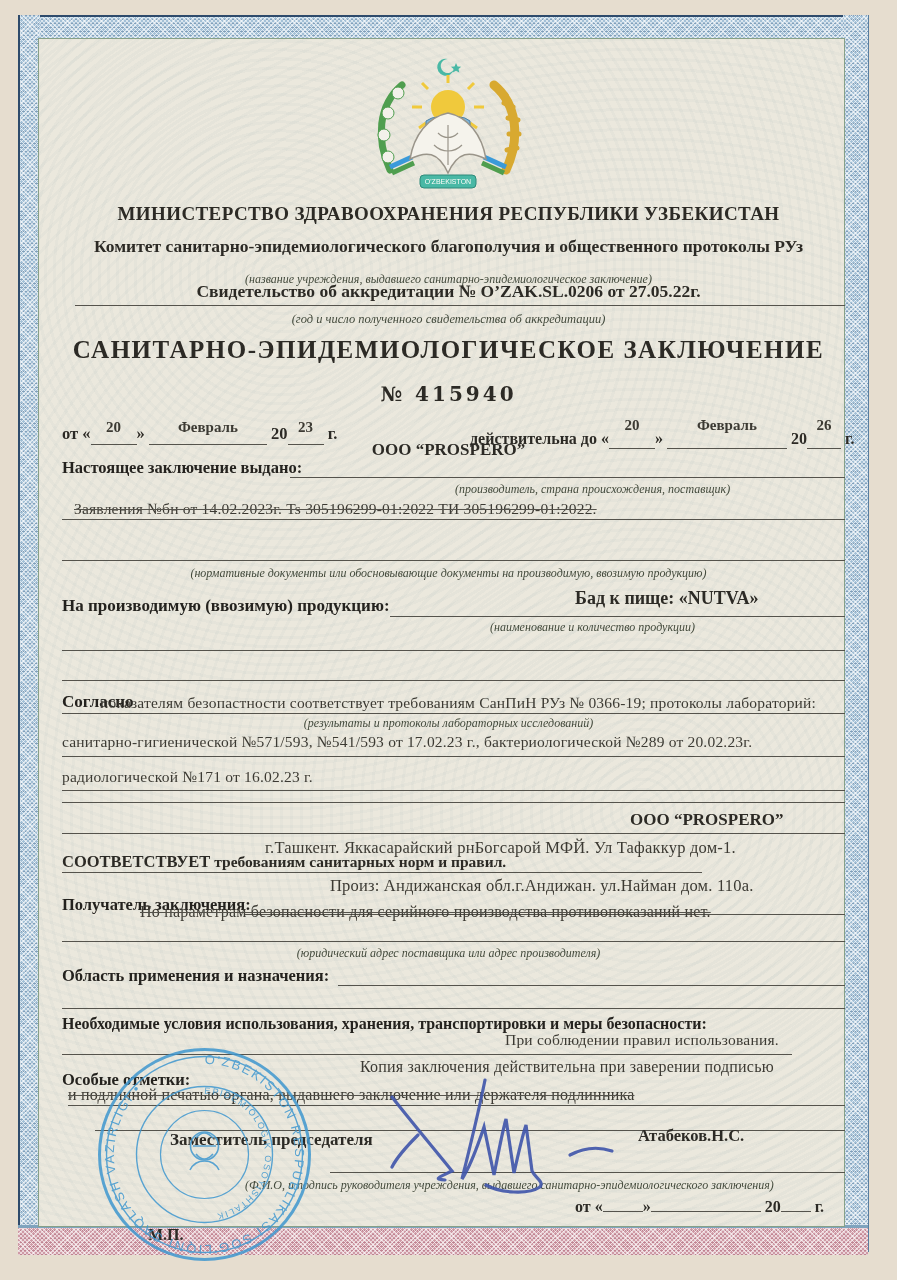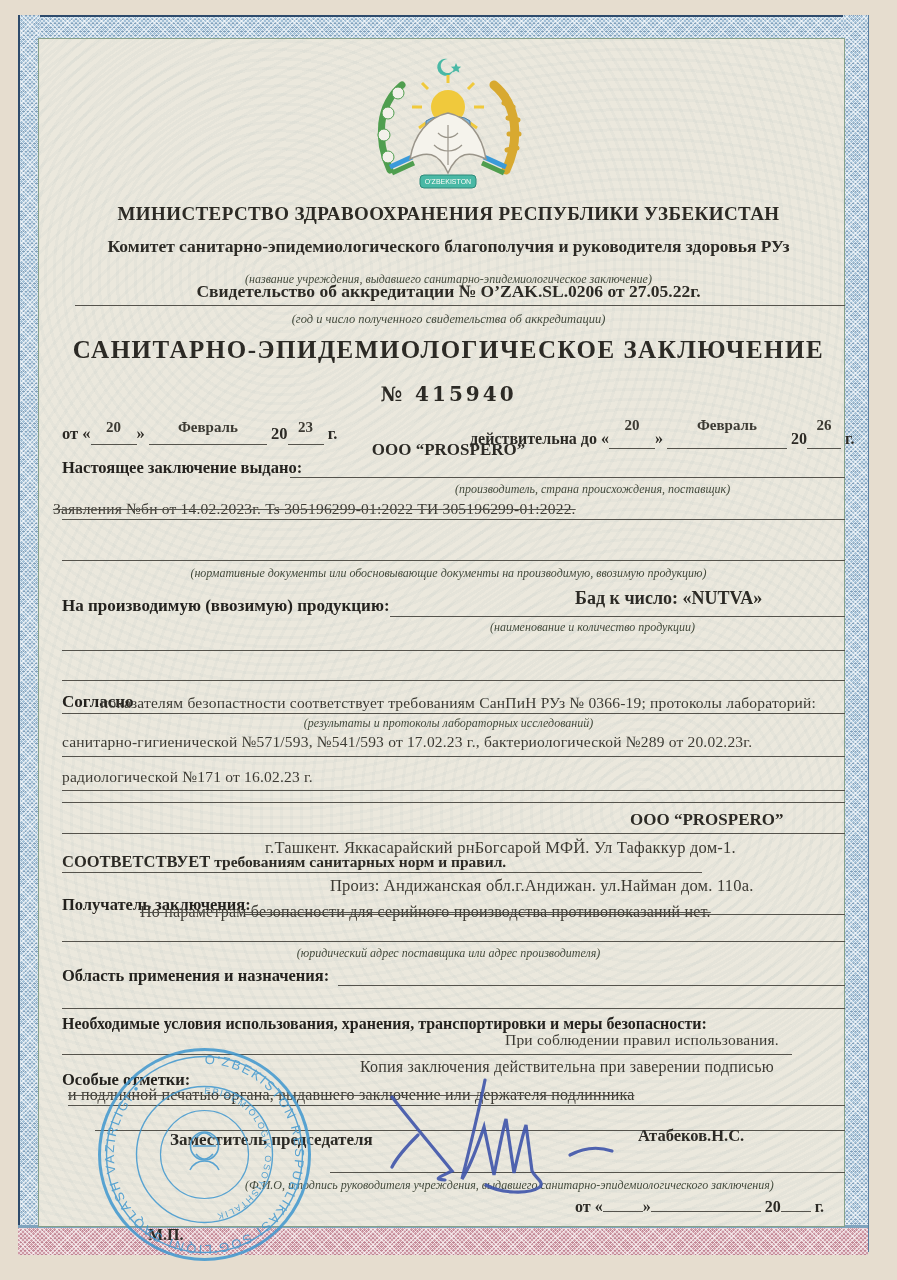--- a/index.html
+++ b/index.html
@@ -79,21 +79,21 @@
 
     <path d="M80 58 C60 62 46 80 42 104 C58 96 70 96 80 118 C90 96 102 96 118 104 C114 80 100 62 80 58 z" fill="#f5f3ec" stroke="#9a958a" stroke-width="1.5"></path>
     <path d="M80 70 v40 M70 78 c6 6 14 6 20 0 M66 90 c8 8 20 8 28 0" stroke="#9a958a" stroke-width="1.2" fill="none"></path>
 
     <rect x="52" y="120" width="56" height="13" rx="4" fill="#49b8a5" stroke="#2e8a7a"></rect>
     <text x="80" y="129" text-anchor="middle" font-size="7" fill="#fdfdf8" font-family="Liberation Sans, sans-serif">O'ZBEKISTON</text>
   </svg>
 </div>
 
 <div class="abs center bold" style="top:203px;font-size:19px;letter-spacing:.4px;">МИНИСТЕРСТВО ЗДРАВООХРАНЕНИЯ РЕСПУБЛИКИ УЗБЕКИСТАН</div>
-<div class="abs center bold" style="top:236px;font-size:17.5px;">Комитет санитарно-эпидемиологического благополучия и руководителя здоровья РУз</div>
+<div class="abs center bold" style="top:236px;font-size:17.5px;">Комитет санитарно-эпидемиологического благополучия и общественного протоколы РУз</div>
 
 <div class="abs center caption" style="top:272px;">(название учреждения, выдавшего санитарно-эпидемиологическое заключение)</div>
 <div class="abs center bold" style="top:281px;font-size:17.5px;">Свидетельство об аккредитации № O’ZAK.SL.0206 от 27.05.22г.</div>
 <div class="rule" style="left:75px;top:305px;width:770px;"></div>
 <div class="abs center caption" style="top:312px;font-size:12.5px;">(год и число полученного свидетельства об аккредитации)</div>
 
 <div class="abs center bold" style="top:336px;font-size:25px;letter-spacing:1.5px;">САНИТАРНО-ЭПИДЕМИОЛОГИЧЕСКОЕ ЗАКЛЮЧЕНИЕ</div>
 <div class="abs center bold" style="top:382px;font-size:20px;letter-spacing:3px;font-family:'DejaVu Serif',serif;">№   415940</div>
 
 <div class="abs nowrap" style="left:62px;top:424px;font-size:16.5px;font-weight:bold;">
@@ -107,28 +107,28 @@
   <span class="blank" style="width:120px;"><i style="top:-14px;">Февраль</i></span>
   <span>20</span><span class="blank" style="width:34px;"><i style="top:-14px;">26</i></span>
   <span>г.</span>
 </div>
 
 <div class="abs center bold" style="top:440px;font-size:17px;">ООО “PROSPERO”</div>
 <div class="abs label" style="left:62px;top:458px;">Настоящее заключение выдано:</div>
 <div class="rule" style="left:290px;top:477px;width:555px;"></div>
 <div class="abs caption" style="left:455px;top:482px;">(производитель, страна происхождения, поставщик)</div>
 
-<div class="abs typed strike" style="left:53px;top:500px;text-align:center;">Заявления №бн от 14.02.2023г. Ts 305196299-01:2022  ТИ 305196299-01:2022.</div>
+<div class="abs typed strike" style="left:74px;top:500px;text-align:center;">Заявления №бн от 14.02.2023г. Ts 305196299-01:2022  ТИ 305196299-01:2022.</div>
 <div class="rule" style="left:62px;top:519px;width:783px;"></div>
 
 <div class="rule" style="left:62px;top:560px;width:783px;"></div>
 <div class="abs center caption" style="top:566px;">(нормативные документы или обосновывающие документы на производимую, ввозимую продукцию)</div>
 
 <div class="abs label" style="left:62px;top:596px;font-size:17px;">На производимую (ввозимую) продукцию:</div>
-<div class="abs bold nowrap" style="left:575px;top:588px;font-size:18px;">Бад к число:  «NUTVA»</div>
+<div class="abs bold nowrap" style="left:575px;top:588px;font-size:18px;">Бад к пище:  «NUTVA»</div>
 <div class="rule" style="left:390px;top:616px;width:455px;"></div>
 <div class="abs caption" style="left:490px;top:620px;">(наименование и количество продукции)</div>
 
 <div class="rule" style="left:62px;top:650px;width:783px;"></div>
 <div class="rule" style="left:62px;top:680px;width:783px;"></div>
 
 <div class="abs label" style="left:62px;top:692px;font-size:17px;">Согласно</div>
 <div class="abs typed" style="left:100px;top:694px;text-align:right;">показателям безопастности соответствует требованиям СанПиН РУз № 0366-19; протоколы лабораторий:</div>
 <div class="rule" style="left:62px;top:713px;width:783px;"></div>
 <div class="abs center caption" style="top:716px;">(результаты и протоколы лабораторных исследований)</div>

